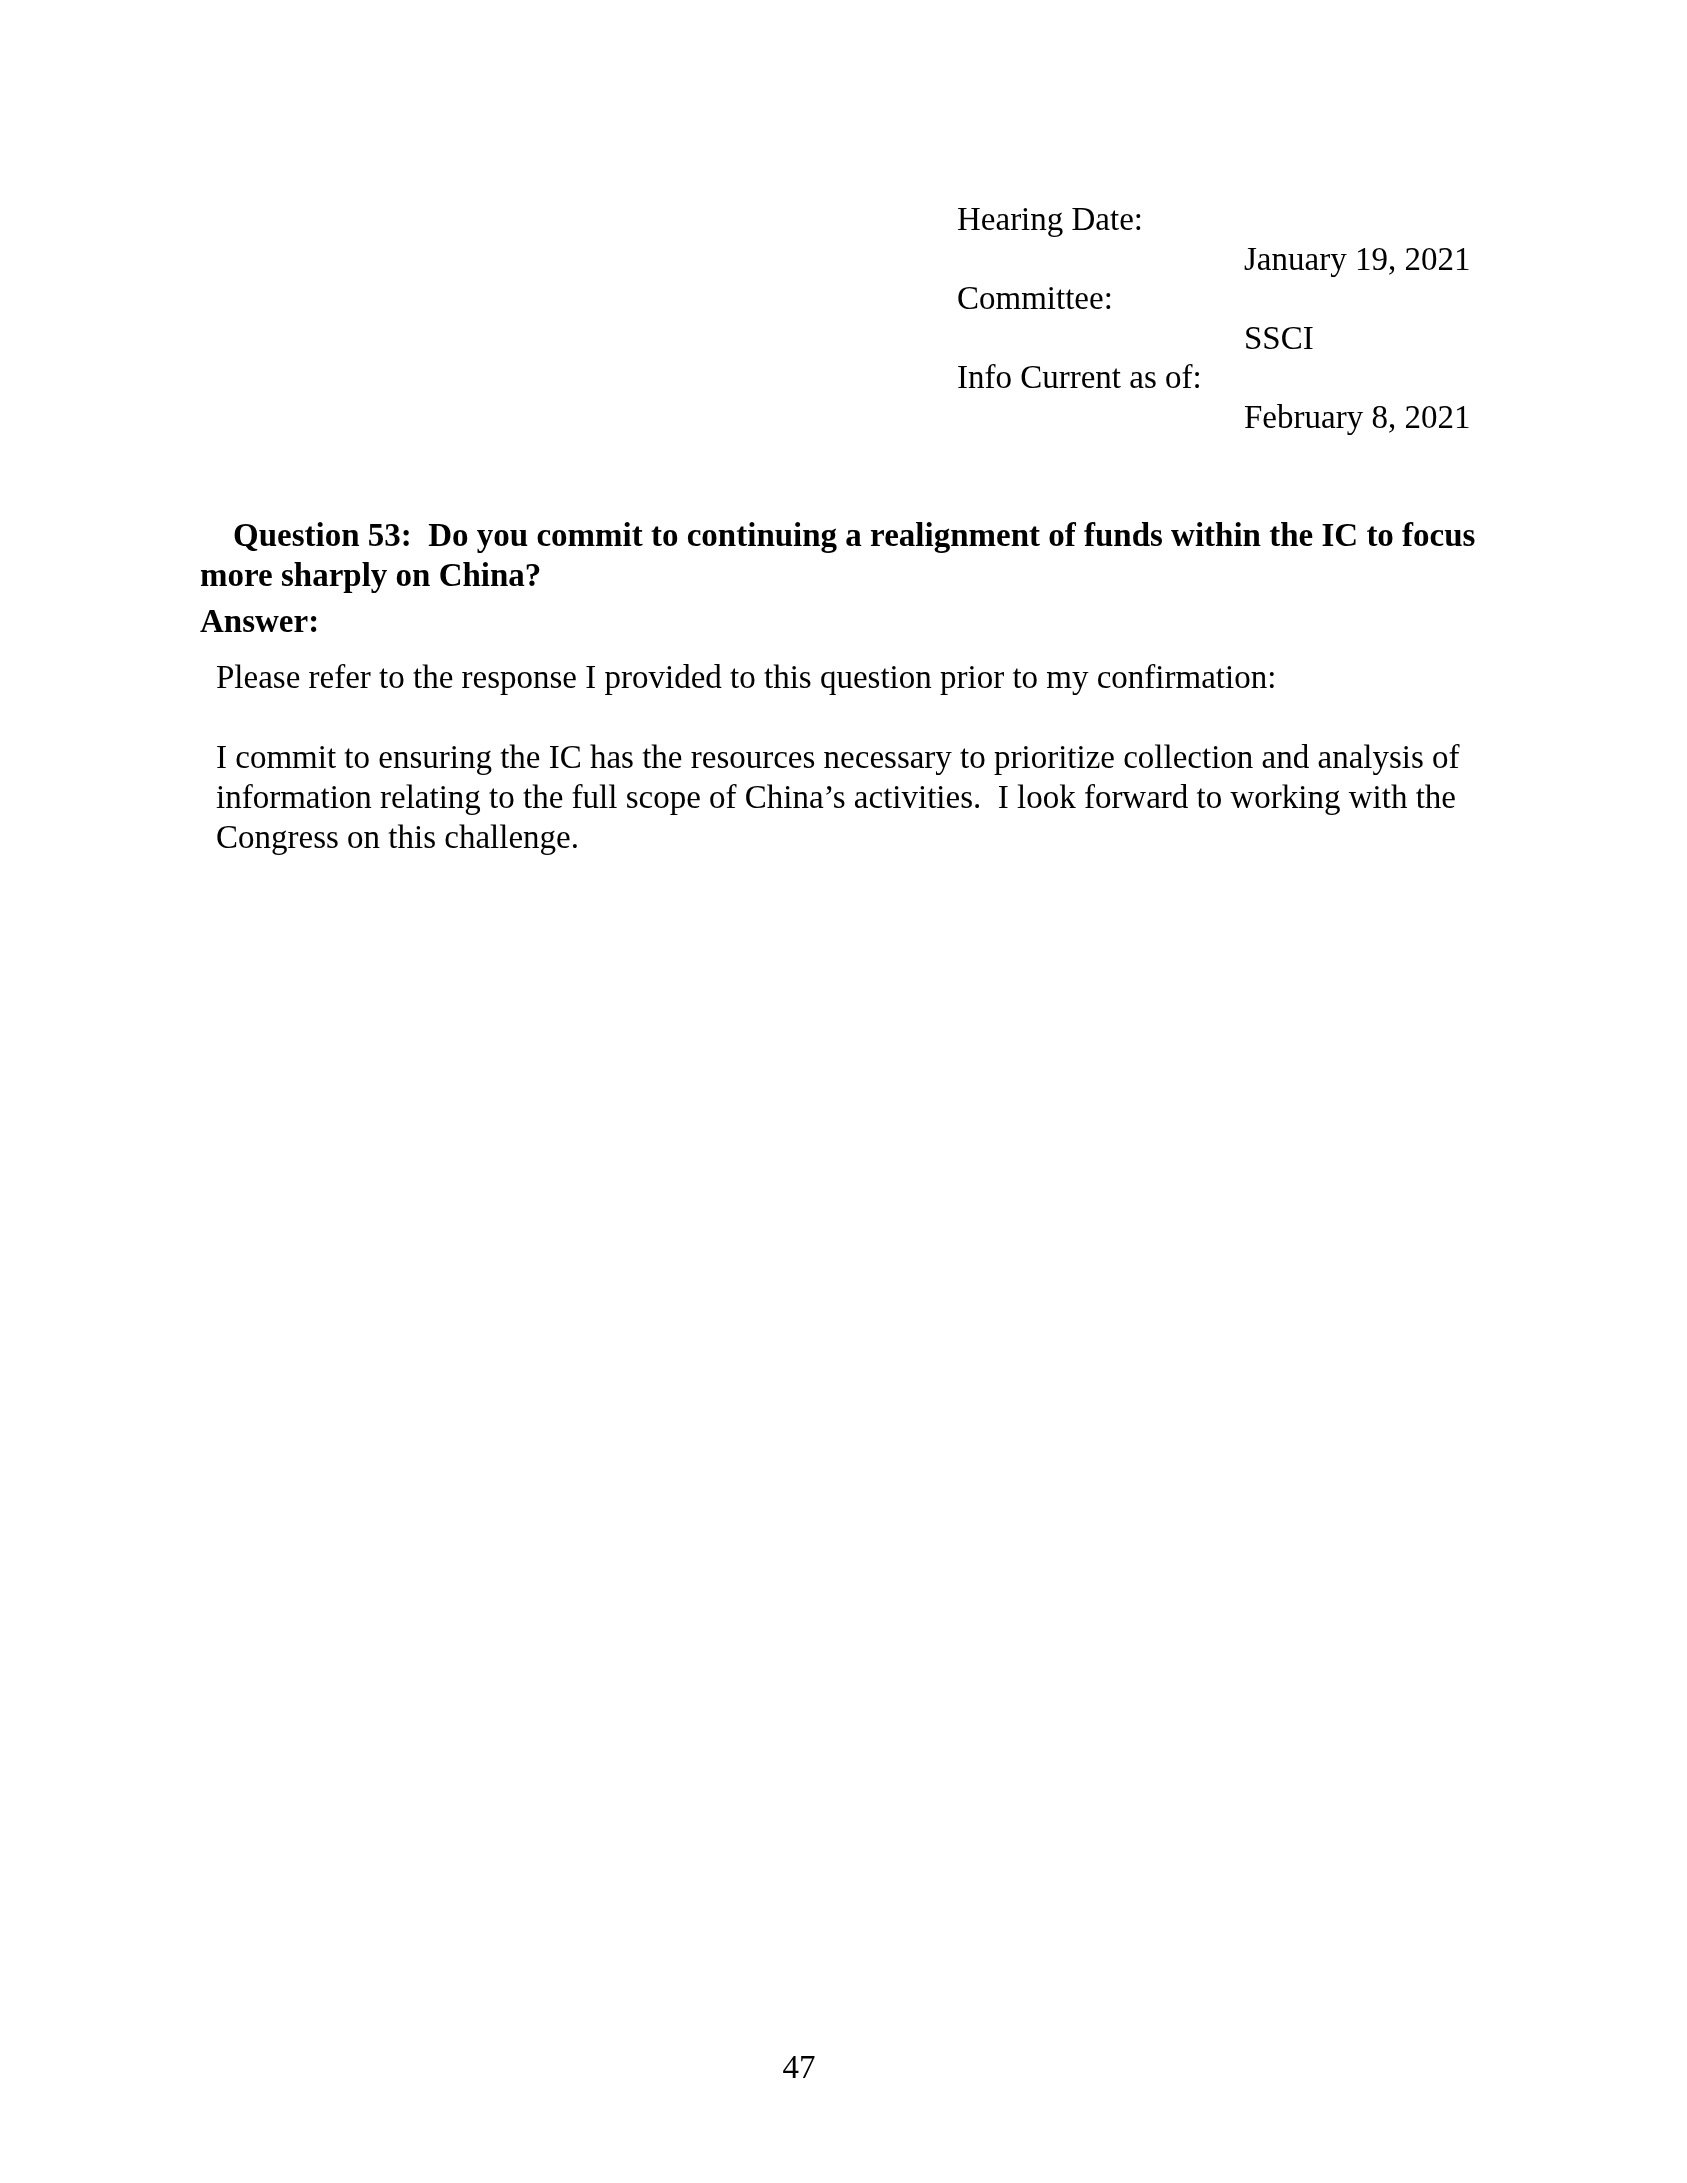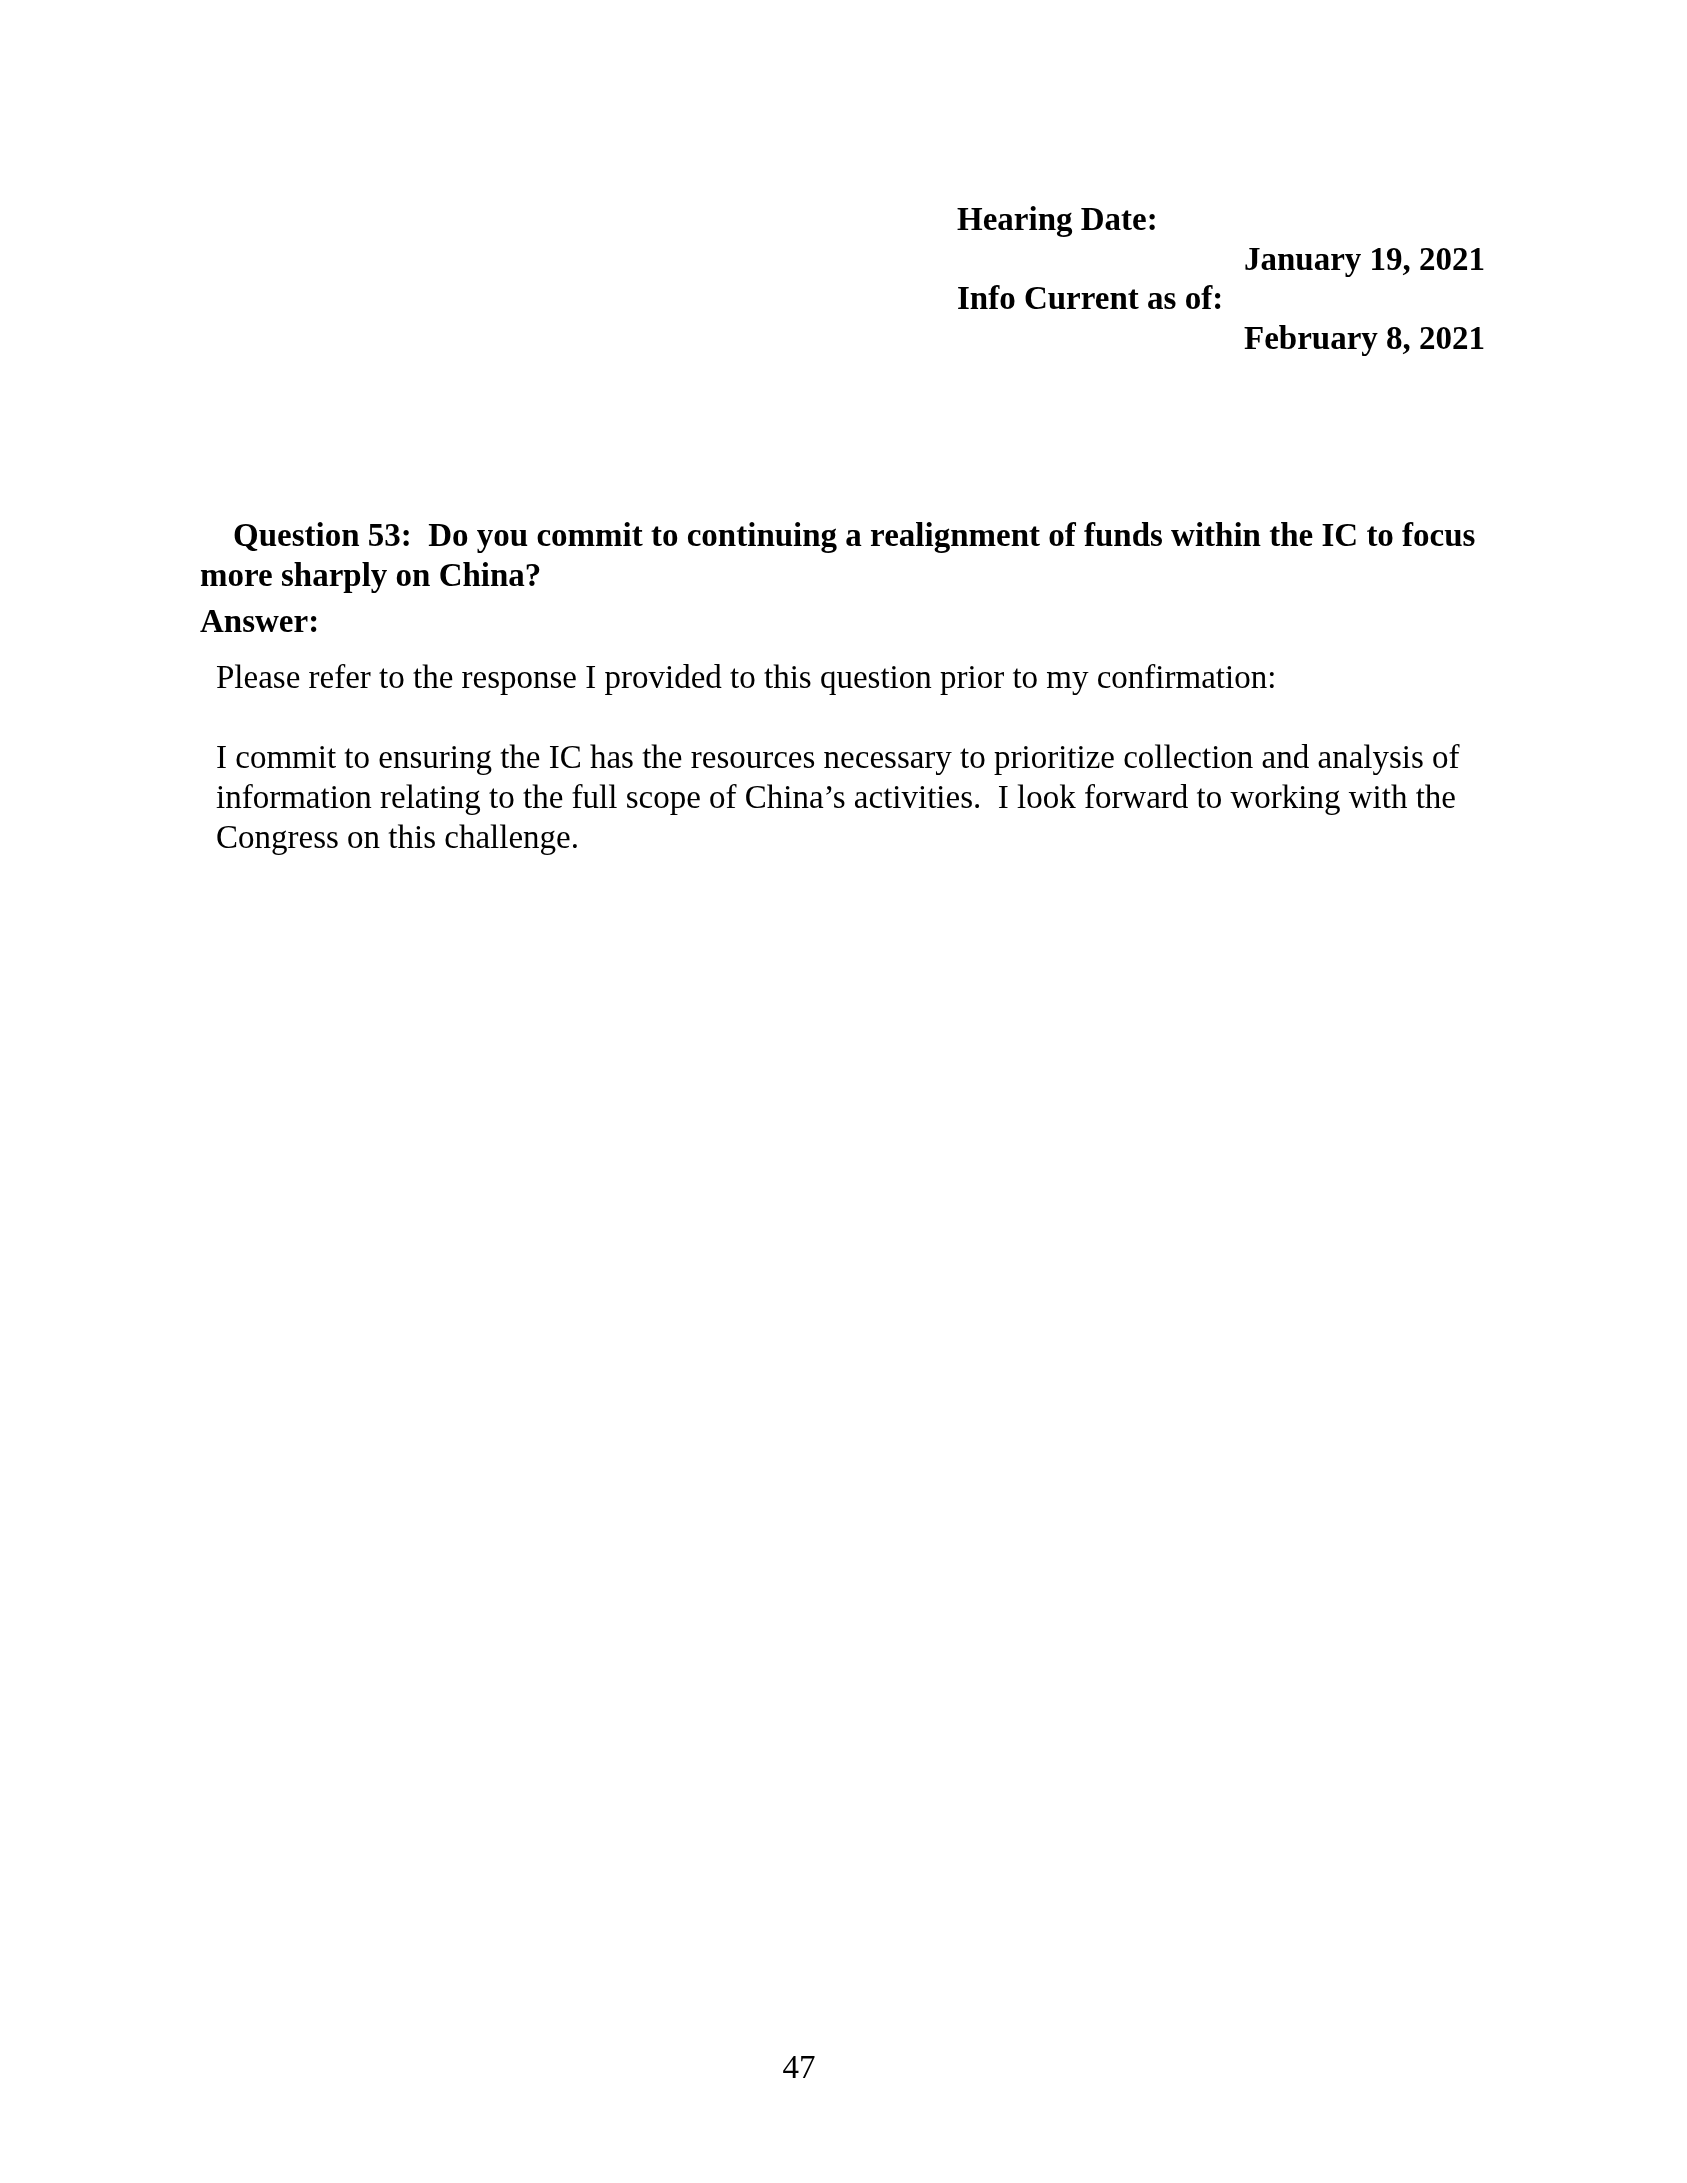--- a/index.html
+++ b/index.html
@@ -16,21 +16,21 @@
     font-family: "Liberation Serif", "DejaVu Serif", serif;
     overflow: hidden;
   }
   
   .meta-block {
     position: absolute;
     left: 957px;
     top: 200px;
     font-size: 33px;
     line-height: 39px;
-    font-weight: 700;
+    font-weight: 400;
   }
   .meta-row { display: flex; }
   .meta-label { flex: 0 0 auto; width: 287px; }
   .meta-value { flex: 0 0 auto; white-space: nowrap; margin-top: 40px; }
 
   
   .question {
     position: absolute;
     left: 200px;
     top: 475px;
@@ -74,20 +74,24 @@
 <body>
 
 <div class="page">
 
   <div class="meta-block">
     <div class="meta-row">
       <span class="meta-label">Hearing Date:</span>
       <span class="meta-value">January 19, 2021</span>
     </div>
     <div class="meta-row">
+      <span class="meta-label">Committee:</span>
+      <span class="meta-value">SSCI</span>
+    </div>
+    <div class="meta-row">
       <span class="meta-label">Info Current as of:</span>
       <span class="meta-value">February 8, 2021</span>
     </div>
   </div>
 
   <div class="question">
     <span class="q-label">Question 53:</span><span>  Do you commit to continuing a realignment of funds within the IC to focus more sharply on China?</span>
   </div>
 
   <div class="answer">

